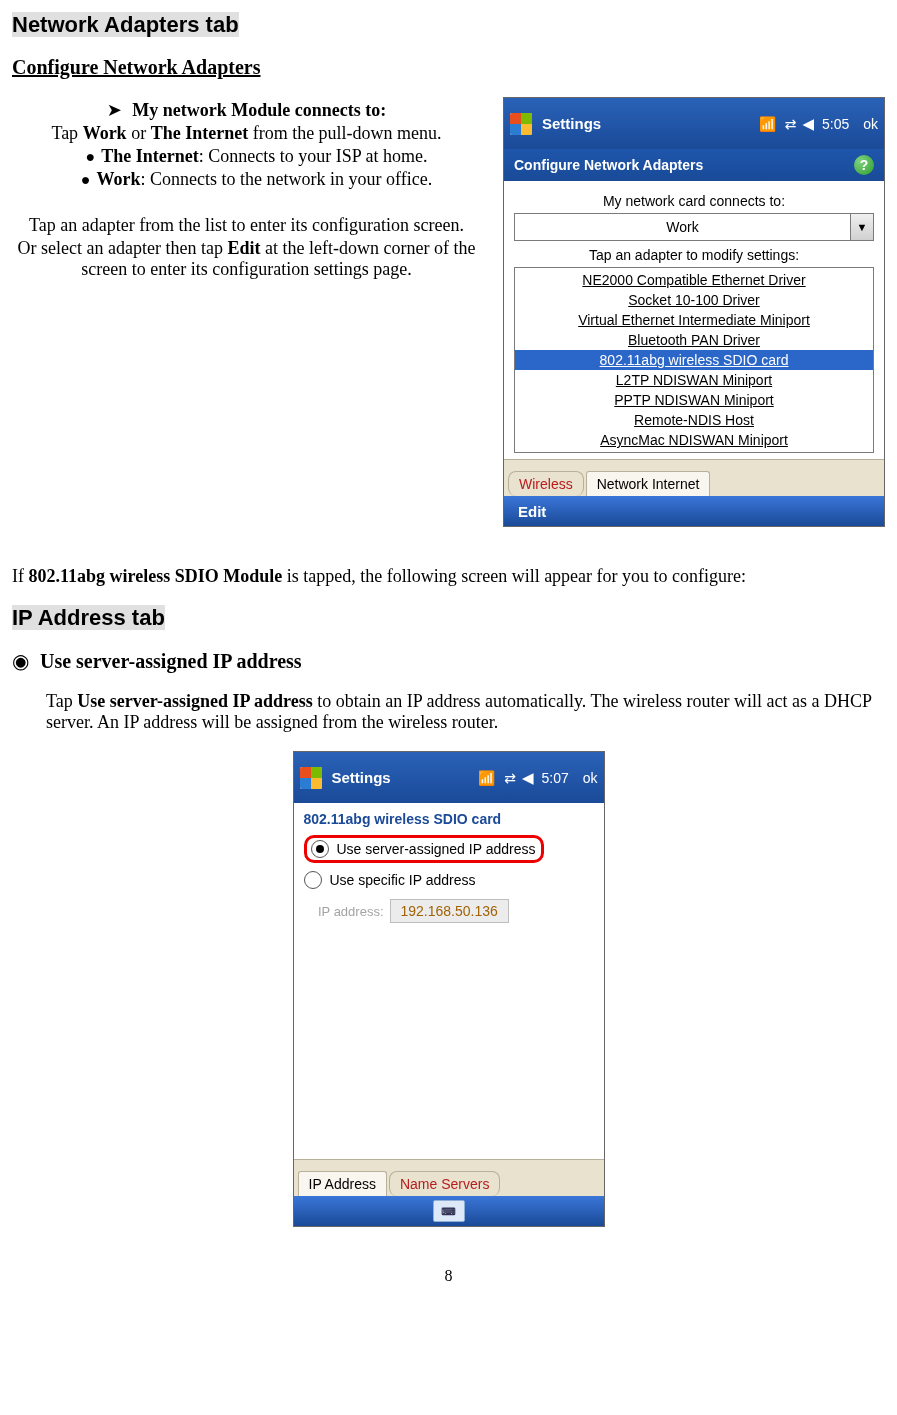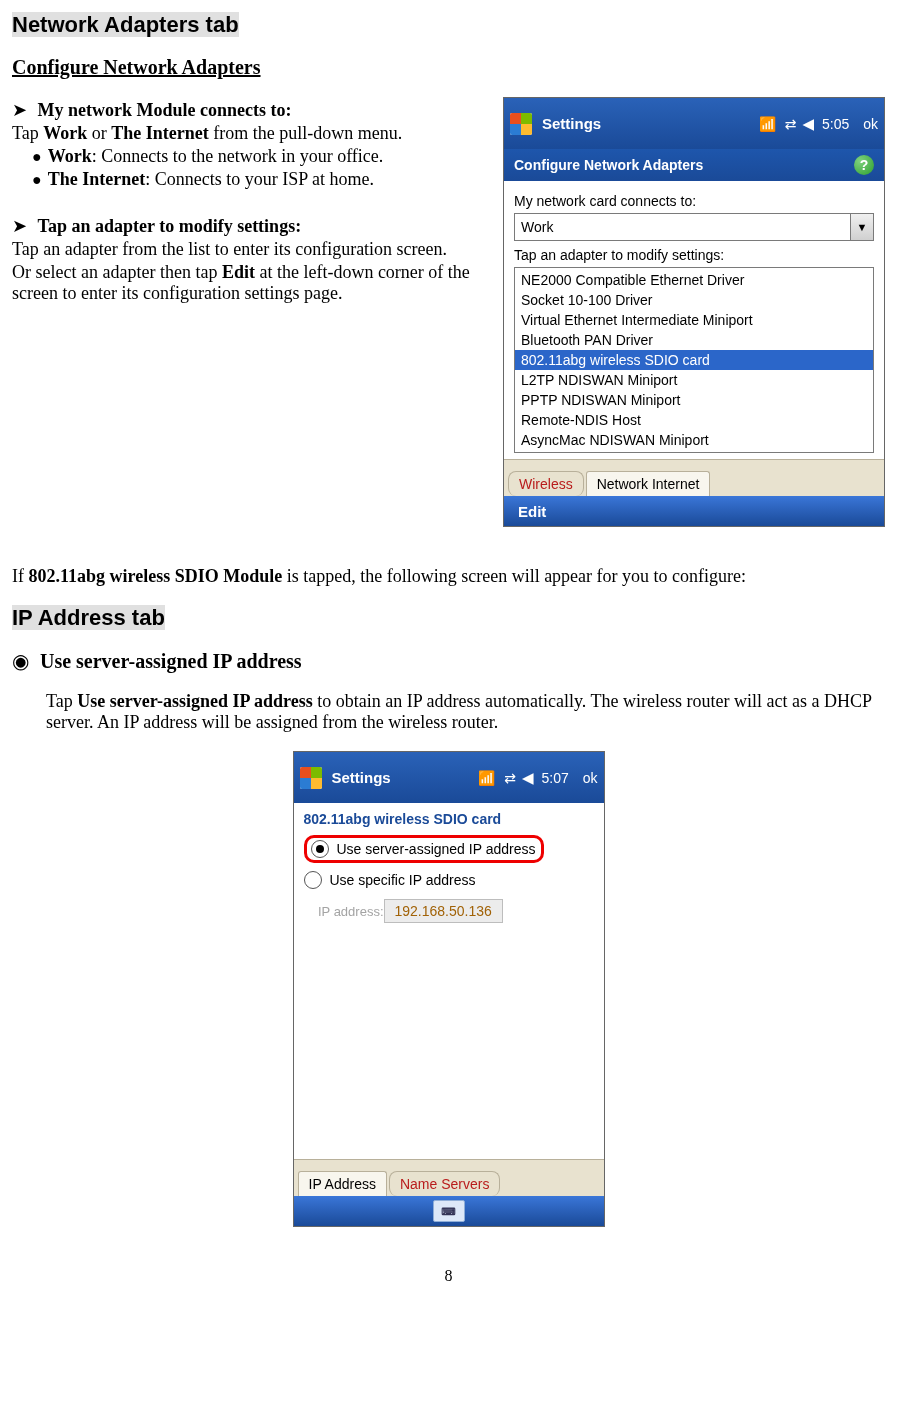--- a/index.html
+++ b/index.html
@@ -6,21 +6,21 @@
     font-family: "Times New Roman", serif;
     font-size: 18px;
     color: #000;
     margin: 0;
     padding: 12px;
     width: 897px;
     box-sizing: border-box;
   }
   .hl { background: #e0e0e0; font-family: Arial, sans-serif; font-weight: bold; font-size: 22px; }
   .uline { text-decoration: underline; font-weight: bold; font-size: 20px; }
-  .doc-row { display: flex; align-items: flex-start; gap: 22px; }
+  .doc-row { display: flex; align-items: flex-start; gap: 22px; text-align: center; }
   .doc-left { flex: 1 1 auto; }
   .doc-right { flex: 0 0 auto; }
   .arrow { font-size: 18px; margin-right: 6px; }
   .dot { font-size: 16px; margin: 0 6px 0 20px; }
   .indent { margin-left: 34px; }
   .tight p { margin: 2px 0; }
   .pagenum { text-align: center; font-size: 16px; margin-top: 40px; }
 
   
   .device {
@@ -75,21 +75,21 @@
     background: #fff;
   }
   .combo-val { flex: 1; padding: 0 6px; }
   .combo-arrow {
     width: 22px; height: 100%; border-left: 1px solid #7a7a7a;
     background: linear-gradient(#f0f0f0,#d0d0d0);
     display: flex; align-items: center; justify-content: center; font-size: 11px;
   }
 
   .listbox { border: 1px solid #7a7a7a; background: #fff; padding: 2px 0; }
-  .listitem { padding: 2px 6px; white-space: nowrap; overflow: hidden; }
+  .listitem { padding: 2px 6px; white-space: nowrap; overflow: hidden; text-decoration: underline; }
   .selected { background: #2b66c9; color: #fff; }
 
   .tabbar {
     background: #e8e2cf; display: flex; align-items: flex-end;
     padding: 6px 4px 0; height: 30px; gap: 2px; font-size: 14px;
     border-top: 1px solid #b8b09a;
   }
   .tab {
     background: #f8f6ee; border: 1px solid #b8b09a; border-bottom: none;
     padding: 4px 10px; border-radius: 3px 3px 0 0;
@@ -106,21 +106,21 @@
   .cardname { color: #1a4a98; font-weight: bold; padding: 8px 10px 4px; font-size: 14px; }
 
   .radio-row { display: flex; align-items: center; gap: 8px; padding: 4px 10px; }
   .radio {
     width: 16px; height: 16px; border: 1px solid #555; border-radius: 50%; background: #fff;
     display: flex; align-items: center; justify-content: center; flex: 0 0 auto;
   }
   .radio.checked::after { content:""; width:8px; height:8px; border-radius:50%; background:#000; }
   .ring-red { border: 3px solid #e00; border-radius: 10px; padding: 2px 6px 2px 4px; display: inline-flex; align-items: center; gap: 8px; }
 
-  .iprow { display: flex; align-items: center; padding: 6px 10px; }
+  .iprow { display: flex; align-items: center; gap: 6px; padding: 6px 10px; }
   .iplabel { color: #a4a4a4; font-size: 13px; text-align: right; width: 80px; }
   .ipbox { border: 1px solid #bdbdbd; background: #ececec; color: #a16207; padding: 3px 10px; font-size: 14px; flex: 0 0 auto; }
 
   .keyboard-icon {
     width: 30px; height: 20px; border: 1px solid #8faed8; background: #dde8f8;
     display: inline-flex; align-items: center; justify-content: center; font-size: 10px; color:#335;
     border-radius: 2px;
   }
 
   .gap { height: 230px; }
@@ -138,27 +138,23 @@
 
 <div class="doc-row">
   <div class="doc-left tight">
     <p>
       <span class="arrow">➤</span>
       <b>My network Module connects to:</b>
     </p>
     <p class="indent">
       <span>Tap </span><b>Work</b><span> or </span><b>The Internet</b><span> from the pull-down menu.</span>
     </p>
+    <p><span class="dot">●</span><b>The Internet</b><span>: Connects to your ISP at home.</span></p>
     <p><span class="dot">●</span><b>Work</b><span>: Connects to the network in your office.</span></p>
-    <p><span class="dot">●</span><b>The Internet</b><span>: Connects to your ISP at home.</span></p>
     <br>
-    <p>
-      <span class="arrow">➤</span>
-      <b>Tap an adapter to modify settings:</b>
-    </p>
     <p class="indent">Tap an adapter from the list to enter its configuration screen.</p>
     <p class="indent">
       <span>Or select an adapter then tap </span><b>Edit</b><span> at the left-down corner of the screen to enter its configuration settings page.</span>
     </p>
   </div>
 
   <div class="doc-right">
     <div class="device dev1">
       <div class="titlebar">
         <span class="winflag">

